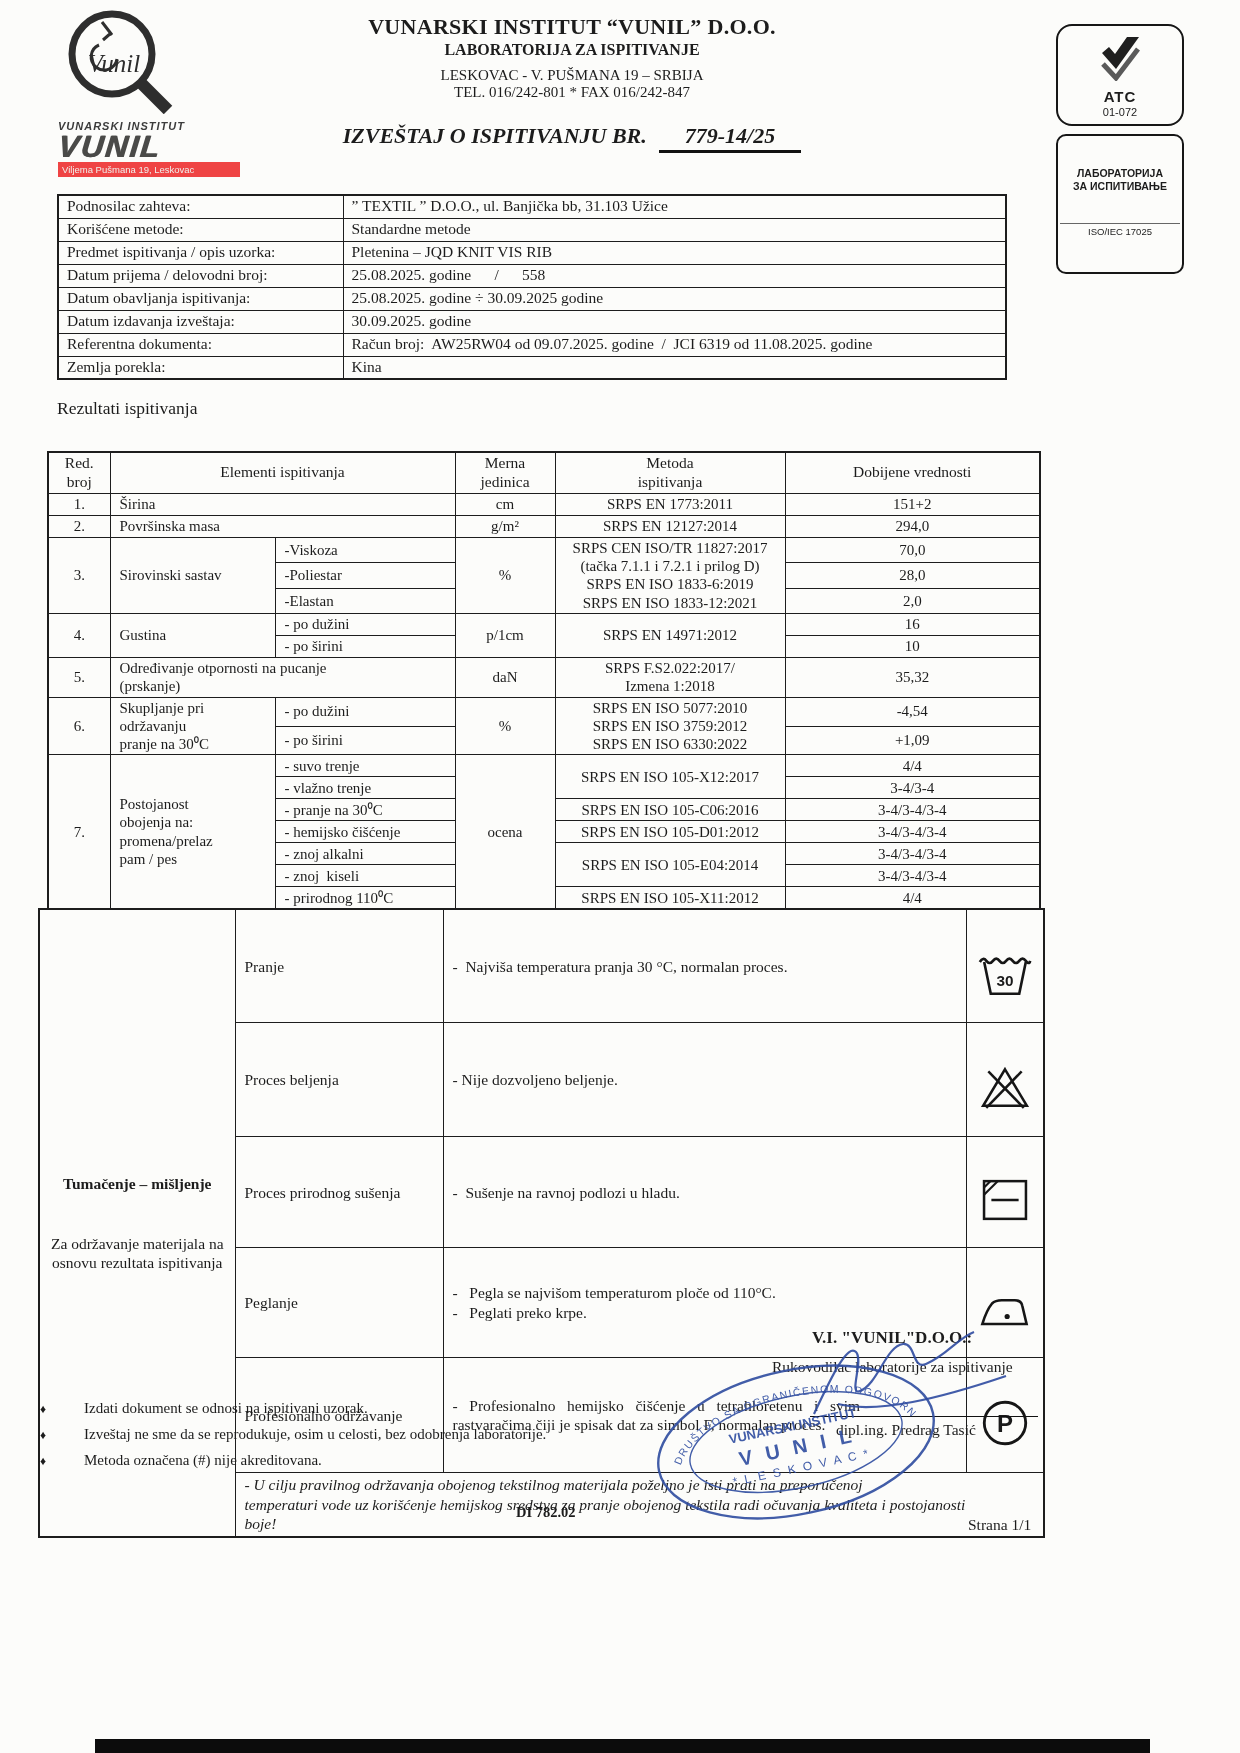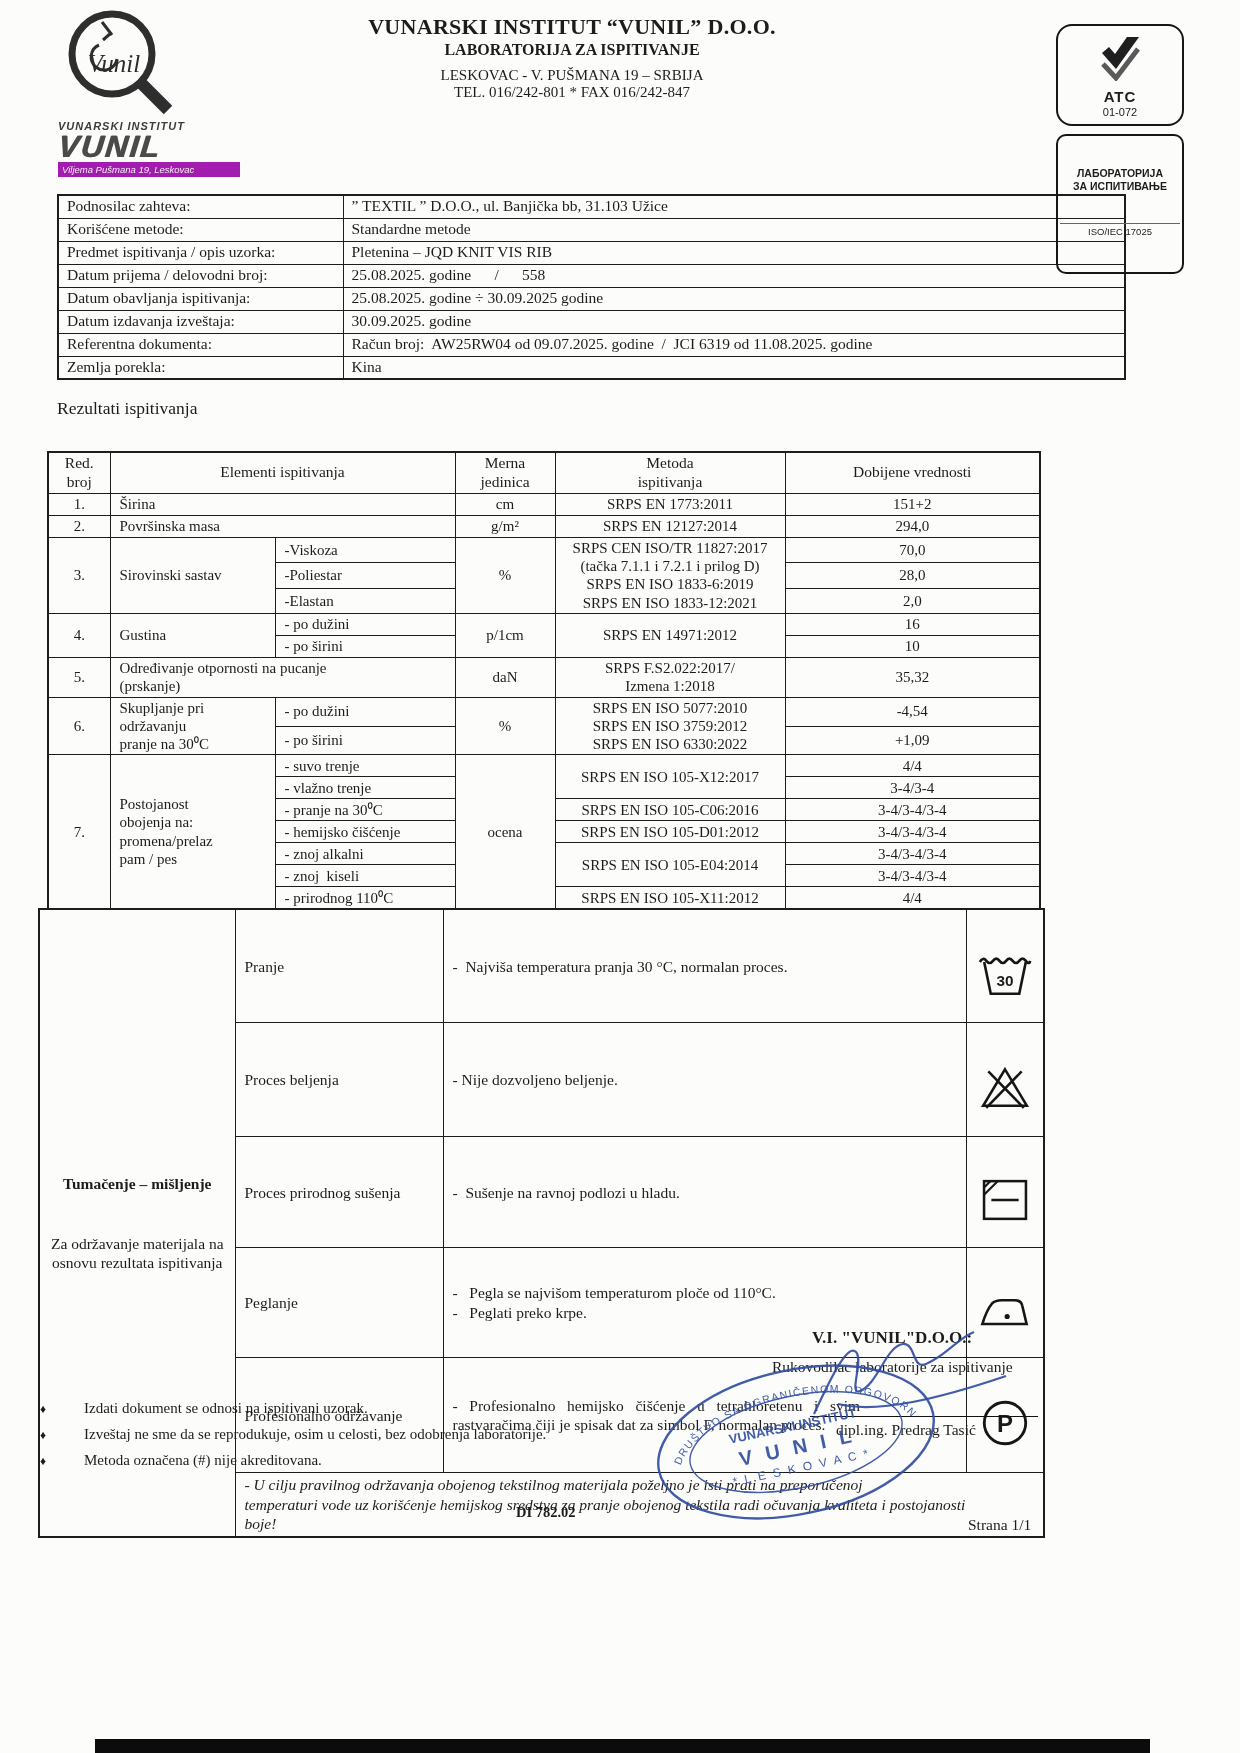--- a/index.html
+++ b/index.html
@@ -6,40 +6,40 @@
   html,body { width:1240px; background:#e9e9e6; }
   body { font-family:"Liberation Serif", serif; color:#1c1c1c; }
   .page { position:relative; width:1240px; height:1753px; background:#fcfcfa; overflow:hidden; }
 
   
   .hdr { position:relative; height:190px; }
   .logo-block { position:absolute; left:58px; top:6px; width:188px; }
   .logo-cap { font-family:"Liberation Sans",sans-serif; font-size:11px; font-weight:bold; font-style:italic; color:#3c3c3c; letter-spacing:1px; margin-top:2px; }
   .logo-name { font-family:"Liberation Sans",sans-serif; font-size:31px; font-weight:bold; font-style:italic; color:#4a4a48; letter-spacing:2px; line-height:30px;
                text-shadow:1px 0 #4a4a48; transform:skewX(-6deg); }
-  .logo-addr { background:#a21caf; color:#f0f0ec; font-family:"Liberation Sans",sans-serif; font-size:9.5px; font-style:italic; padding:2px 4px; width:182px; }
+  .logo-addr { background:#ef4444; color:#f0f0ec; font-family:"Liberation Sans",sans-serif; font-size:9.5px; padding:2px 4px; width:182px; }
   .org-block { position:absolute; left:252px; top:14px; width:640px; text-align:center; }
   .org-name { font-size:22px; font-weight:bold; letter-spacing:0.3px; }
   .org-sub  { font-size:16px; font-weight:bold; margin-top:1px; }
   .org-addr { font-size:15px; margin-top:8px; }
   .org-tel  { font-size:15px; }
   .report-line { margin-top:22px; font-size:22px; font-weight:bold; font-style:italic; }
   .report-num  { display:inline-block; border-bottom:3px solid #111; padding:0 26px 1px; margin-left:12px; }
   .badge-block { position:absolute; right:56px; top:24px; width:128px; text-align:center; font-family:"Liberation Sans",sans-serif; }
   .badge-top { border:2.5px solid #161616; border-radius:16px; padding:7px 4px 6px; }
   .badge-atc { font-weight:bold; font-size:15px; margin-top:3px; letter-spacing:1px; }
   .badge-num { font-size:11px; margin-top:1px; }
   .badge-bot { border:2.5px solid #161616; border-radius:10px; padding:5px 2px 8px; margin-top:8px; font-size:10.5px; font-weight:bold; white-space:pre-wrap; line-height:1.25; }
   .badge-iso { font-size:9.5px; font-weight:normal; border-top:1px solid #666; margin-top:3px; padding-top:2px; }
 
   
   table { border-collapse:collapse; table-layout:fixed; }
   td, th { white-space:pre-wrap; vertical-align:middle; }
 
-  .info-table { margin:4px 0 8px 57px; width:1069px; border:2.5px solid #1d1d1d; }
+  .info-table { margin:4px 0 8px 57px; width:950px; border:2.5px solid #1d1d1d; }
   .info-table td { border:1.5px solid #1d1d1d; font-size:15.5px; padding:1px 8px; height:23px; line-height:1.2; }
   .info-table td.lbl { width:285px; }
 
   .results-heading { margin:18px 0 0 57px; font-size:17.5px; }
 
   .results-table { margin:32px 0 0 47px; width:992px; border:2.5px solid #1d1d1d; }
   .results-table th, .results-table td { border:1.5px solid #1d1d1d; font-size:15px; padding:1px 5px; text-align:center; height:22px; line-height:1.22; }
   .results-table th { font-weight:normal; font-size:15.5px; height:40px; }
   .results-table .tl { text-align:left; padding-left:9px; }
 
@@ -87,20 +87,23 @@
       <div class="logo-cap">VUNARSKI INSTITUT</div>
       <div class="logo-name">VUNIL</div>
       <div class="logo-addr">Viljema Pušmana 19, Leskovac</div>
     </div>
 
     <div class="org-block">
       <div class="org-name">VUNARSKI INSTITUT “VUNIL” D.O.O.</div>
       <div class="org-sub">LABORATORIJA ZA ISPITIVANJE</div>
       <div class="org-addr">LESKOVAC - V. PUŠMANA 19 – SRBIJA</div>
       <div class="org-tel">TEL. 016/242-801 * FAX  016/242-847</div>
+      <div class="report-line">
+        <span>IZVEŠTAJ O ISPITIVANJU BR.</span><span class="report-num">779-14/25</span>
+      </div>
     </div>
 
     <div class="badge-block">
       <div class="badge-top">
         <svg width="52" height="48" viewBox="0 0 52 48">
           <path d="M8 20 L22 36 L45 4 L33 4 L21 21 L15 14 Z" fill="#1f1f1f"></path>
           <path d="M9 31 L22 45 L44 16" fill="none" stroke="#5a5a5a" stroke-width="5"></path>
         </svg>
         <div class="badge-atc">ATC</div>
         <div class="badge-num">01-072</div>

